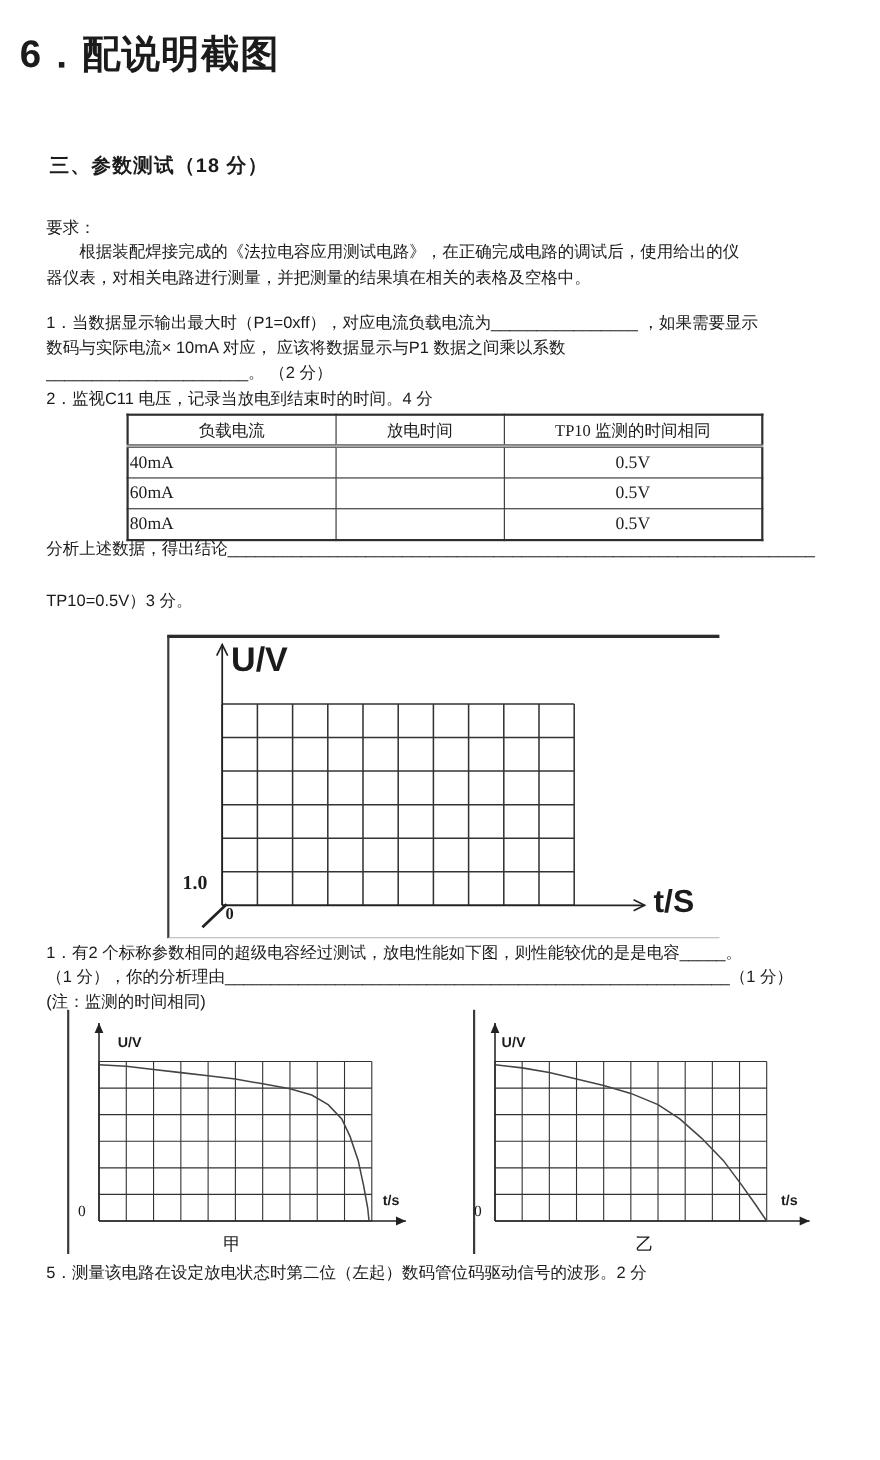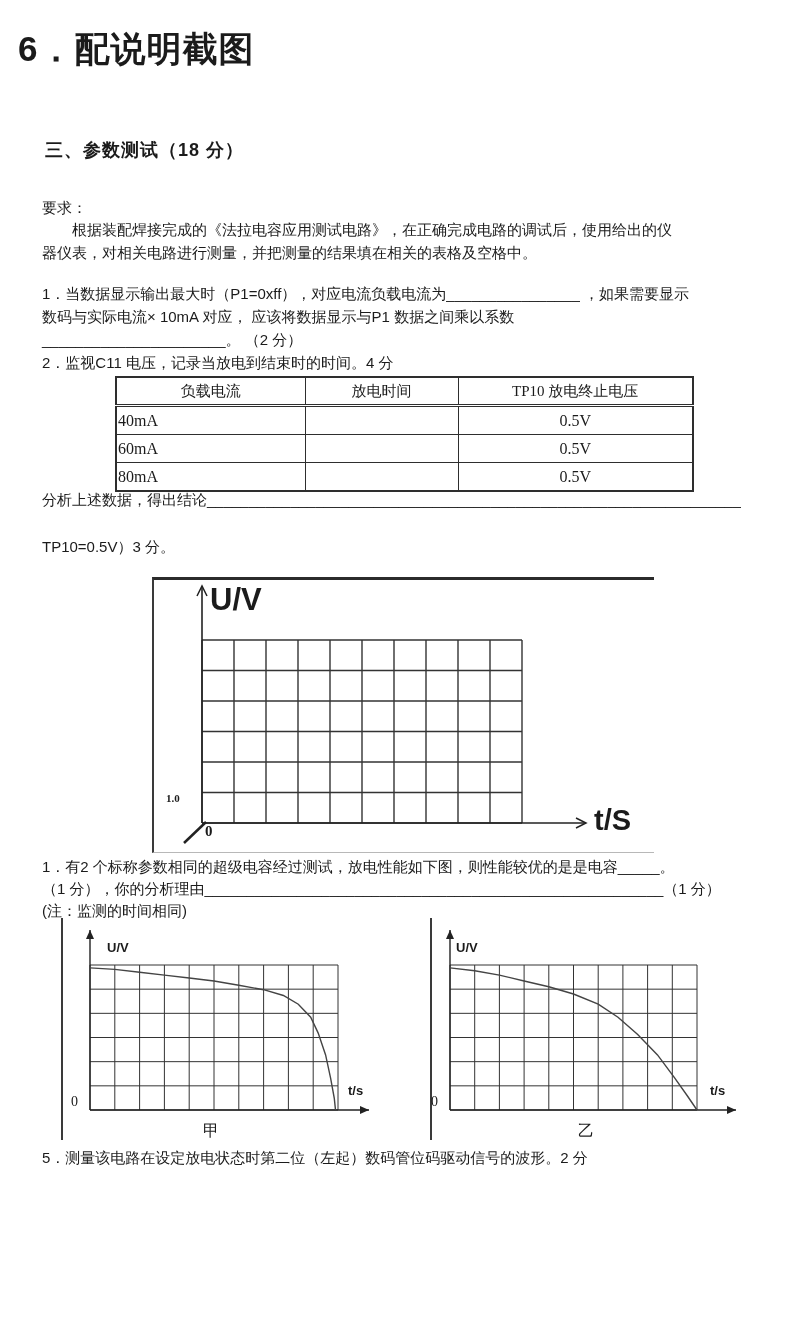--- a/index.html
+++ b/index.html
@@ -58,21 +58,21 @@
   <table class="meas abs" style="left:115px;top:376px;width:577px;">
     <colgroup>
         <col style="width:189px">
         <col style="width:153px">
         <col style="width:235px">
       </colgroup>
     <thead>
       <tr>
         <th>负载电流</th>
         <th>放电时间</th>
-        <th>TP10 放电终止电压</th>
+        <th>TP10 监测的时间相同</th>
       </tr>
     </thead>
     <tbody>
       <tr>
         <td class="lft">40mA</td>
         <td class="ctr"></td>
         <td class="ctr">0.5V</td>
       </tr>
       <tr>
         <td class="lft">60mA</td>
@@ -116,21 +116,21 @@
         <line x1="48" y1="212.5" x2="368" y2="212.5" stroke="#333" stroke-width="1.4"></line>
         <line x1="48" y1="243" x2="368" y2="243" stroke="#333" stroke-width="1.4"></line>
         <line x1="48" y1="6" x2="48" y2="243" stroke="#222" stroke-width="1.6"></line>
         <line x1="48" y1="243" x2="432" y2="243" stroke="#222" stroke-width="1.6"></line>
         <polyline points="43,16 48,6 53,16" fill="none" stroke="#222" stroke-width="1.5"></polyline>
         <polyline points="422,238 432,243 422,248" fill="none" stroke="#222" stroke-width="1.5"></polyline>
         <line x1="30" y1="263" x2="52" y2="242" stroke="#222" stroke-width="2.5"></line>
       </svg>
     <span class="lbl uv-big" style="left:56px;top:2px;">U/V</span>
     <span class="lbl ts-big" style="left:440px;top:224px;">t/S</span>
-    <span class="lbl serifb" style="left:12px;top:212px;font-size:11px;">1.0</span>
+    <span class="lbl serifb" style="left:12px;top:212px;font-size:18px;">1.0</span>
     <span class="lbl serifb" style="left:51px;top:243px;font-size:15px;">0</span>
   </div>
 
   <div class="abs wrapblk" style="left:42px;top:856px;width:750px;line-height:22px;">
     <div>1．有2 个标称参数相同的超级电容经过测试，放电性能如下图，则性能较优的是是电容_____。</div>
     <div>（1 分），你的分析理由_______________________________________________________（1 分）</div>
     <div>(注：监测的时间相同)</div>
   </div>
 
   <div class="fig" style="left:55px;top:918px;width:335px;height:230px;">

